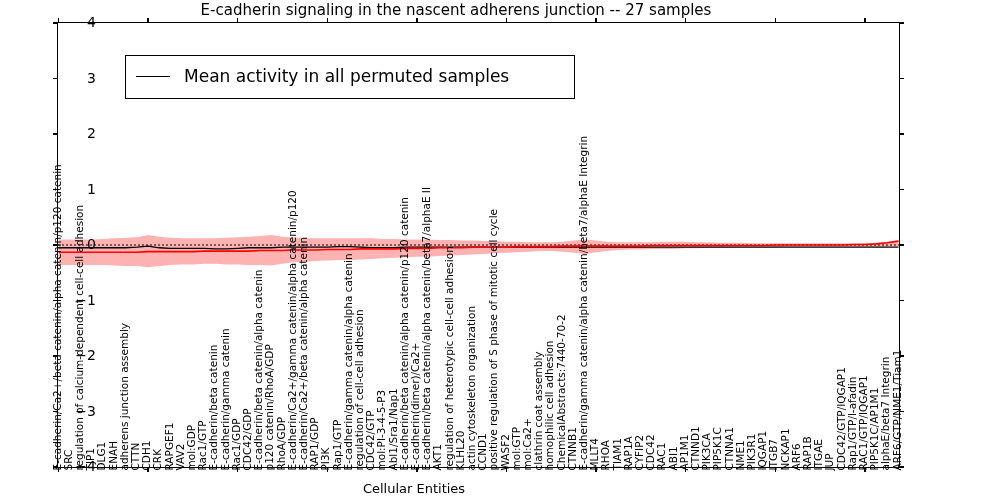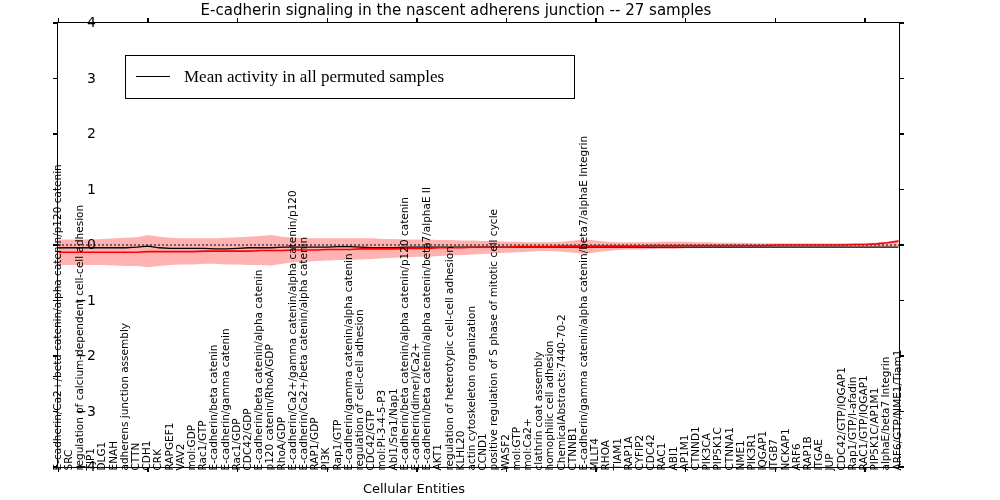--- a/index.html
+++ b/index.html
@@ -5,21 +5,21 @@
   html,body{margin:0;padding:0;background:#ffffff;}
   body{width:1000px;height:500px;overflow:hidden;
        font-family:"DejaVu Sans","Liberation Sans",sans-serif;color:#000;}
   #figure{position:relative;width:1000px;height:500px;}
 
   #chart-title{position:absolute;left:0;top:0;width:912px;text-align:center;
      font-size:15px;line-height:20px;color:#000;}
 
   
   #plot-frame{position:absolute;left:57px;top:22px;width:843px;height:446px;
-     border:1.4px solid #000;box-sizing:border-box;background:#fff;font-family:Liberation Serif, serif;}
+     border:1.4px solid #000;box-sizing:border-box;background:#fff;}
 
   #plot-clip{position:absolute;left:0;top:0;width:100%;height:100%;overflow:hidden;}
   #plot-svg{position:absolute;left:0;top:0;}
   .ytick-label{position:absolute;right:904px;width:40px;text-align:right;
      font-size:14px;line-height:14px;}
   .ytick-mark{position:absolute;left:-5px;width:5px;height:1.3px;background:#000;}
   .ytick-mark-r{position:absolute;right:-5px;width:5px;height:1.3px;background:#000;}
 
   
   #xlabel{position:absolute;left:0;top:481px;width:828px;text-align:center;

